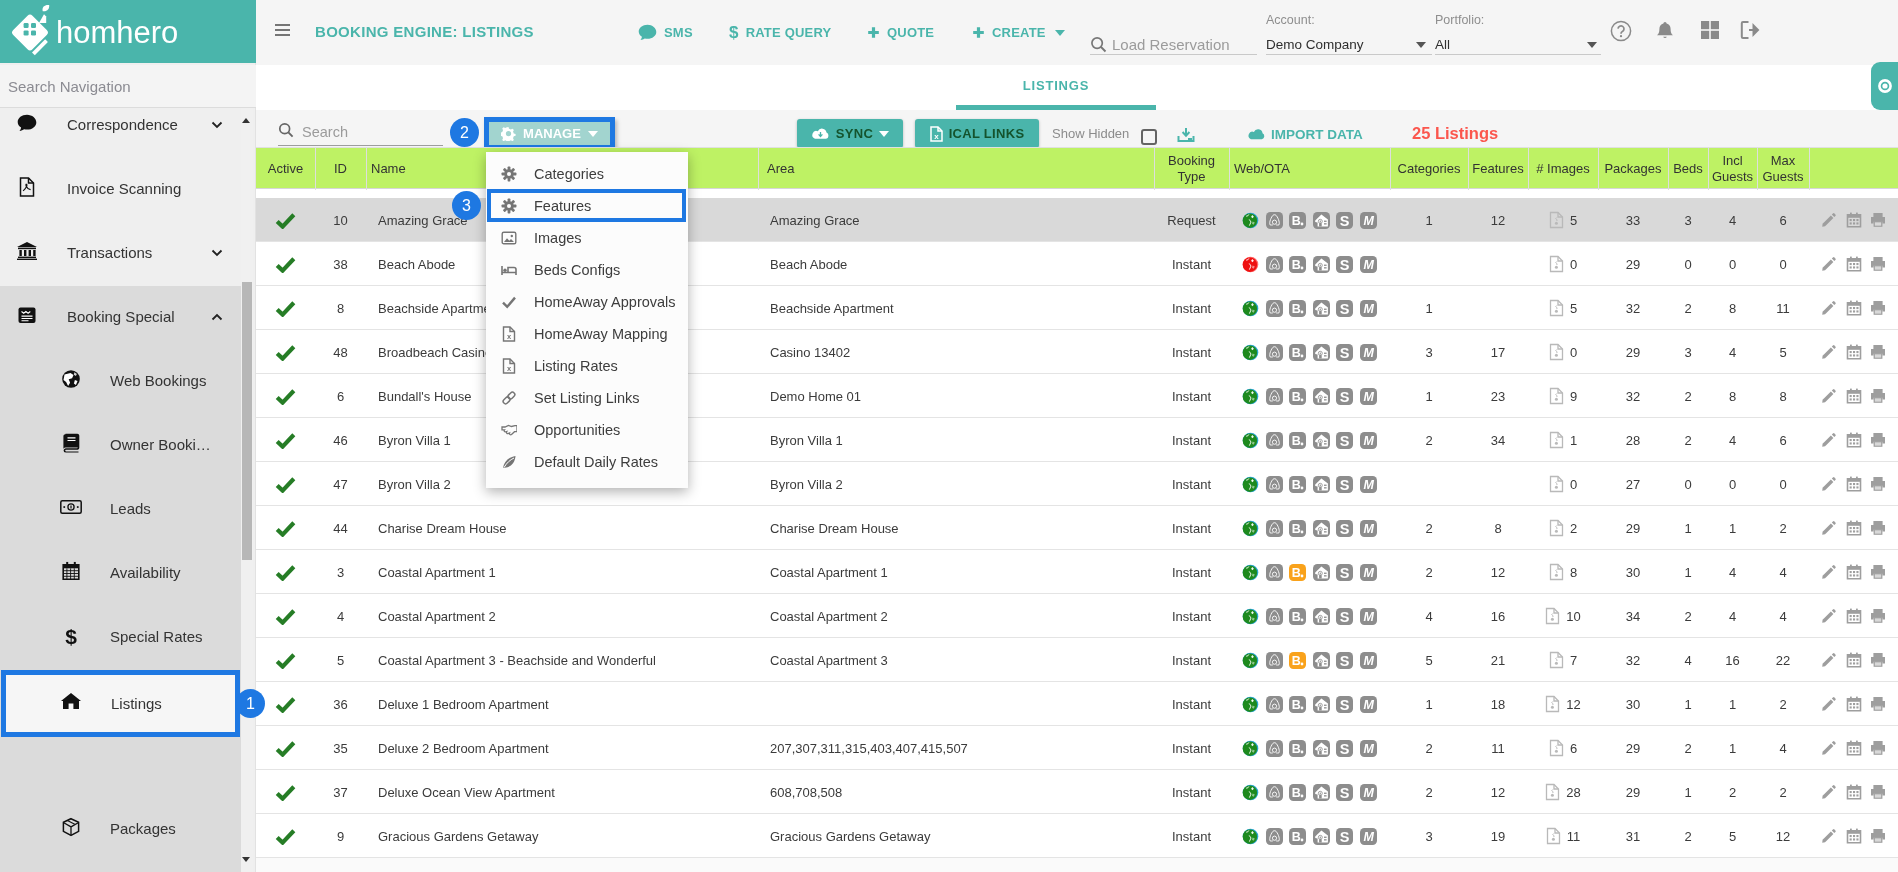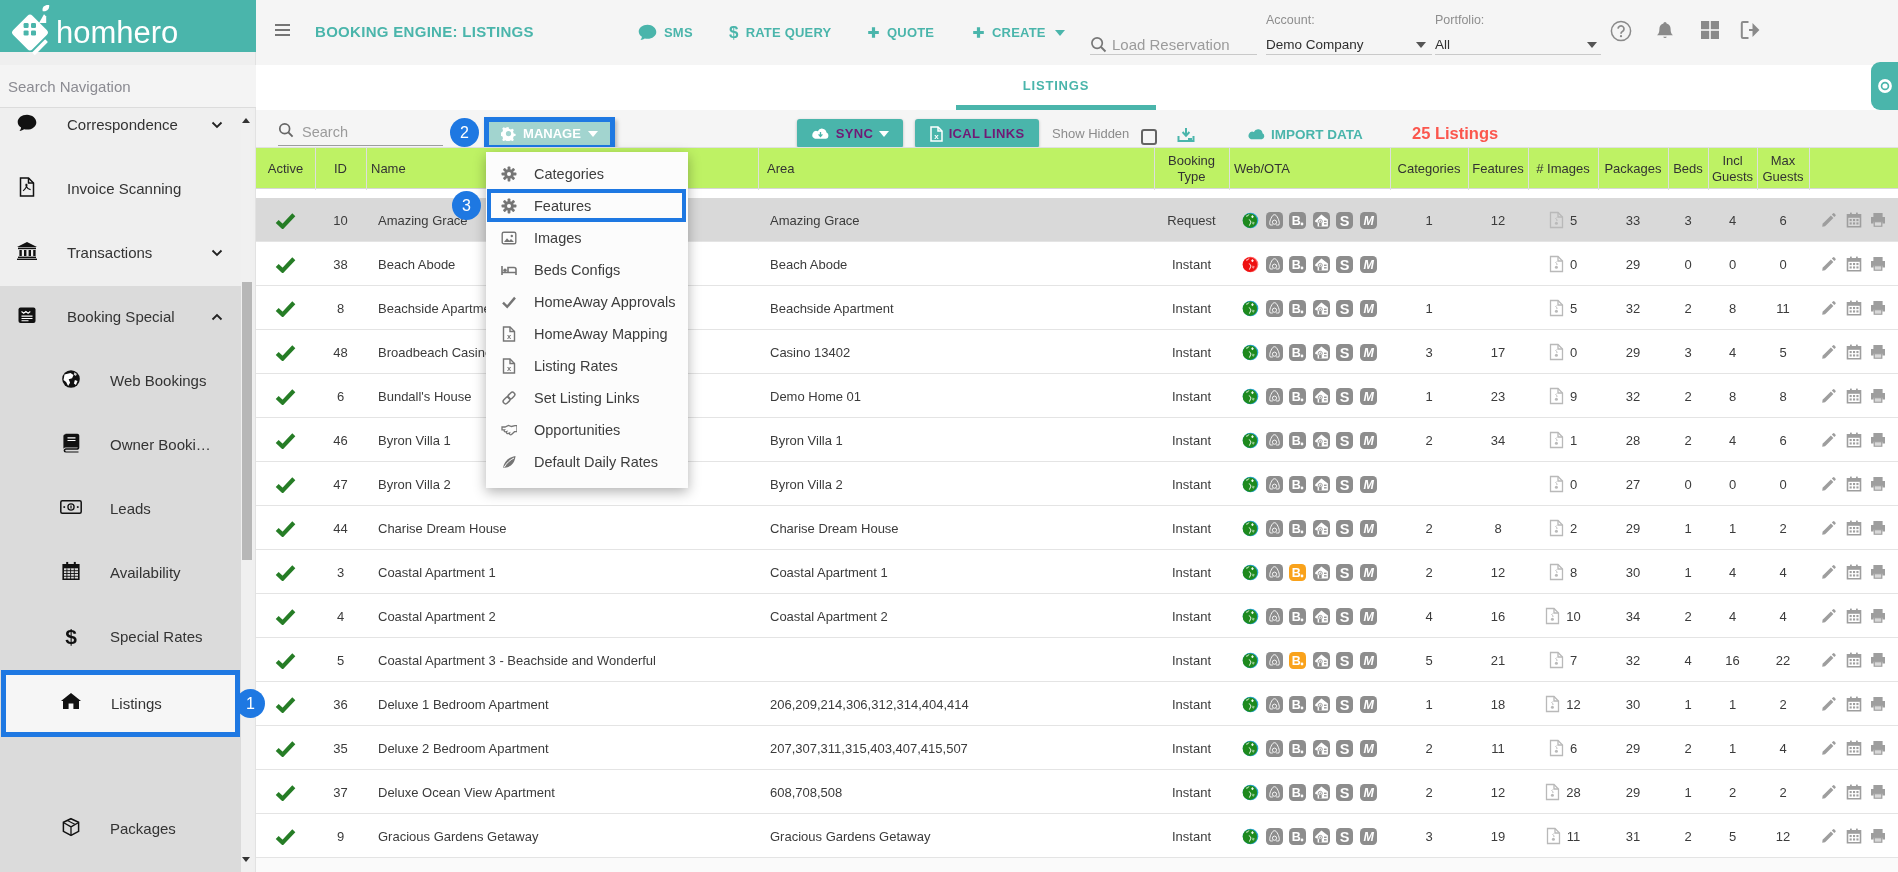--- a/index.html
+++ b/index.html
@@ -1,17 +1,17 @@
 <!DOCTYPE html>
 <html><head><meta charset="utf-8"><style>
 *{margin:0;padding:0;box-sizing:border-box}
 html,body{width:1898px;height:872px;overflow:hidden;font-family:"Liberation Sans",sans-serif;background:#fff;position:relative}
 
 #sidebar{position:absolute;left:0;top:0;width:256px;height:872px;background:#efefef;border-right:1px solid #e2e2e2}
-#logo{position:absolute;left:0;top:0;width:256px;height:52px;background:#4ab5ab}
+#logo{position:absolute;left:0;top:0;width:256px;height:63px;background:#4ab5ab}
 #searchnav{position:absolute;left:0;top:65px;width:256px;height:43px;background:#f4f4f4;border-bottom:1px solid #dcdcdc}
 #searchnav span{position:absolute;left:8px;top:13px;font-size:15px;color:#8b8b92}
 #sbgray{position:absolute;left:0;top:286px;width:241px;height:586px;background:#dbdbdb}
 .sbi{position:absolute;left:0;width:241px;height:48px}
 .sbic{position:absolute;top:50%;left:0;transform:translate(-50%,-50%)}
 .sbt{position:absolute;top:0;line-height:48px;font-size:15px;color:#333}
 #sbscroll{position:absolute;right:2px;top:108px;width:12px;height:764px;background:#f0f0f0}
 #sbthumb{position:absolute;left:1px;top:174px;width:10px;height:278px;background:#b7b7b7}
 .sarr{position:absolute;left:2px;width:0;height:0;border-left:4px solid transparent;border-right:4px solid transparent}
 .lbox{position:absolute;left:1px;top:670px;width:239px;height:67px;background:#f6f6f6;border:5px solid #1e78e2}
@@ -31,21 +31,21 @@
 .dcaret{position:absolute;top:42px;width:0;height:0;border-left:5px solid transparent;border-right:5px solid transparent;border-top:6px solid #555}
 .tico{position:absolute;top:20px}
 
 #tabstrip{position:absolute;left:256px;top:65px;right:0;height:45px;background:#fff}
 #ltab{position:absolute;left:700px;top:0;width:200px;height:45px;color:#4ab5ab;font-weight:bold;font-size:13px;letter-spacing:.8px;text-align:center;line-height:42px;border-bottom:5px solid #4ab5ab}
 #sidetab{position:absolute;right:0;top:-3px;width:27px;height:48px;background:#4ab5ab;border-radius:9px 0 0 9px;display:flex;align-items:center;justify-content:center}
 
 #toolbar{position:absolute;left:256px;top:110px;right:0;height:46px;background:#f5f5f5}
 #tsearch{position:absolute;left:22px;top:12px;width:165px;height:24px;border-bottom:1px solid #9d9d9d;font-size:14.5px;color:#9b9b9b}
 #tsearch i{position:absolute;left:24px;top:2px;font-style:normal}
-.btn{position:absolute;top:9px;height:29px;border-radius:3px;background:#4ab5ab;color:#701a75;font-weight:bold;font-size:13px;display:flex;align-items:center;justify-content:center;gap:6px;letter-spacing:.3px;box-shadow:0 1px 3px rgba(0,0,0,.25)}
+.btn{position:absolute;top:9px;height:29px;border-radius:3px;background:#4ab5ab;color:#14532d;font-weight:bold;font-size:13px;display:flex;align-items:center;justify-content:center;gap:6px;letter-spacing:.3px;box-shadow:0 1px 3px rgba(0,0,0,.25)}
 .wcaret{width:0;height:0;border-left:5.5px solid transparent;border-right:5.5px solid transparent;border-top:6.5px solid #fff}
 #manageo{position:absolute;left:228px;top:7px;width:131px;height:33px;border:5px solid #1e78e2;background:#a2d4cf;display:flex;align-items:center;justify-content:center;gap:7px;color:#fff;font-weight:bold;font-size:13px;box-shadow:2px 3px 4px rgba(0,0,0,.25)}
 #showh{position:absolute;left:796px;top:16px;font-size:13px;color:#8c8c8c}
 #chk{position:absolute;left:885px;top:19px;width:16px;height:16px;border:2px solid #646464;border-radius:3px}
 #dlt{position:absolute;left:921px;top:17px}
 #import{position:absolute;left:991px;top:17px;display:flex;align-items:center;gap:5px;color:#4ab5ab;font-weight:bold;font-size:13.5px}
 #nlist{position:absolute;left:1156px;top:14px;font-size:16.5px;font-weight:bold;color:#fb564d}
 
 #thead{position:absolute;left:256px;top:147px;right:0;height:42px;background:#bef264;border-top:1px solid #e0e0e0;border-bottom:1px solid #d6d6d6}
 .hcell{position:absolute;top:0;height:42px;display:flex;align-items:center;font-size:13px;color:#333;line-height:1.25}
@@ -1312,20 +1312,21 @@
     </span>
   </div>
 <div class="row" style="top:638px">
     <span class="cell c-act">
       <svg width="21" height="17" viewBox="0 0 21 17" style="">
         <path d="M2.2 9.4 L7.6 14.6 L18.8 2.8" fill="none" stroke="#267d26" stroke-width="4.2"></path>
       </svg>
     </span>
     <span class="cell c-id">5</span>
     <span class="cell c-name">Coastal Apartment 3 - Beachside and Wonderful</span>
+    <span class="cell c-area">Coastal Apartment 3</span>
     <span class="cell c-bt">Instant</span>
     <span class="cell c-ota">
       <span class="otas">
         <svg width="17" height="17" viewBox="0 0 17 17" style="">
           <circle cx="8.5" cy="8.5" r="7.8" fill="#2aa5d2"></circle>
           <circle cx="7.9" cy="8.7" r="7.2" fill="#1e8a1e"></circle>
           <path d="M12 4.4 L13.8 6.2 L12.6 8.4 L10.4 7.2 Z" fill="#1e8a1e"></path>
           <path d="M4.2 4.2 Q6 4.4 6.9 2.4" stroke="#fff" stroke-width=".9" fill="none"></path>
           <path d="M7.2 7.4 L9 10 L7.4 13.6" stroke="#fff" stroke-width=".9" fill="none"></path>
           <path d="M10.3 3 L11.9 4.7 L10.4 6.3 L9.1 4.7 Z" fill="#fff" opacity=".95"></path>
@@ -1405,21 +1406,20 @@
     </span>
   </div>
 <div class="row" style="top:682px">
     <span class="cell c-act">
       <svg width="21" height="17" viewBox="0 0 21 17" style="">
         <path d="M2.2 9.4 L7.6 14.6 L18.8 2.8" fill="none" stroke="#267d26" stroke-width="4.2"></path>
       </svg>
     </span>
     <span class="cell c-id">36</span>
     <span class="cell c-name">Deluxe 1 Bedroom Apartment</span>
-    <span class="cell c-area">206,209,214,306,312,314,404,414</span>
     <span class="cell c-bt">Instant</span>
     <span class="cell c-ota">
       <span class="otas">
         <svg width="17" height="17" viewBox="0 0 17 17" style="">
           <circle cx="8.5" cy="8.5" r="7.8" fill="#2aa5d2"></circle>
           <circle cx="7.9" cy="8.7" r="7.2" fill="#1e8a1e"></circle>
           <path d="M12 4.4 L13.8 6.2 L12.6 8.4 L10.4 7.2 Z" fill="#1e8a1e"></path>
           <path d="M4.2 4.2 Q6 4.4 6.9 2.4" stroke="#fff" stroke-width=".9" fill="none"></path>
           <path d="M7.2 7.4 L9 10 L7.4 13.6" stroke="#fff" stroke-width=".9" fill="none"></path>
           <path d="M10.3 3 L11.9 4.7 L10.4 6.3 L9.1 4.7 Z" fill="#fff" opacity=".95"></path>

